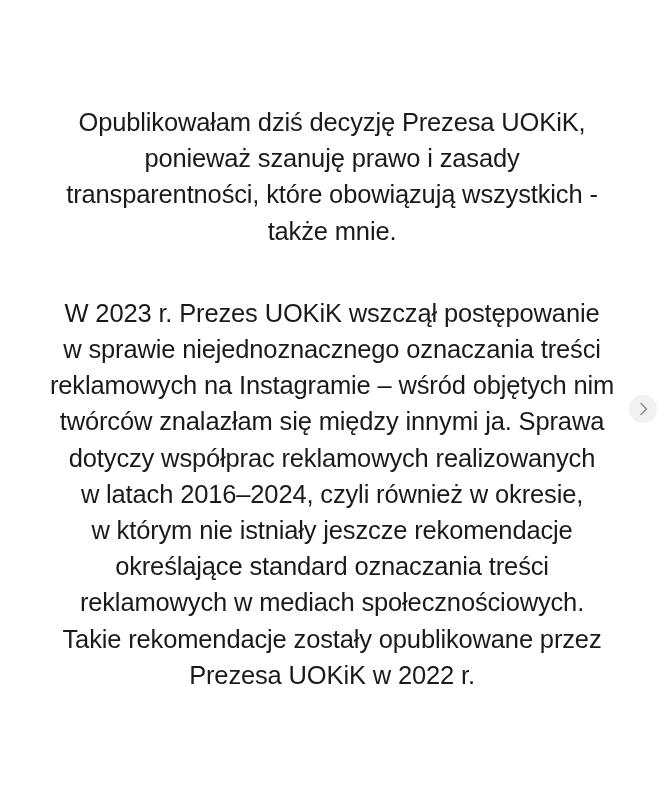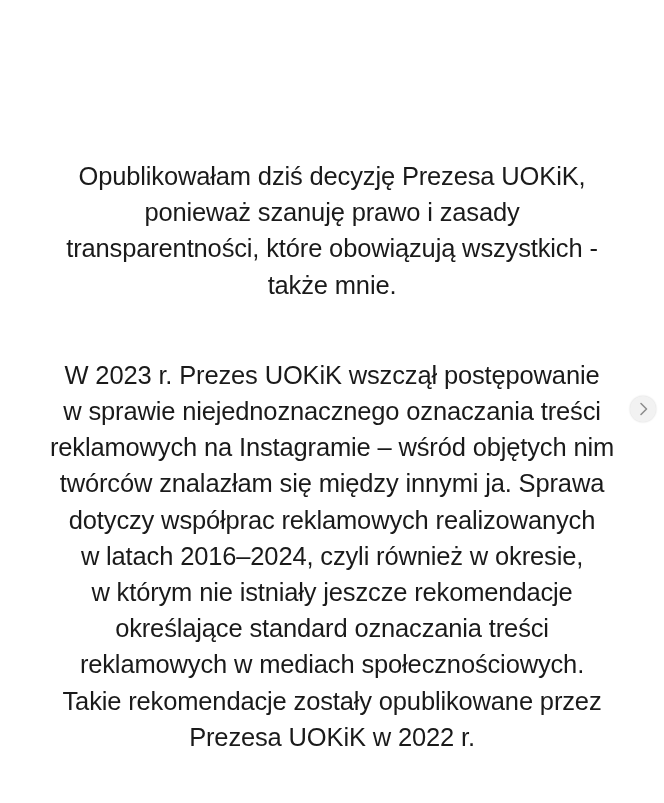--- a/index.html
+++ b/index.html
@@ -19,39 +19,38 @@
   .slide {
     width: 664px;
     height: 803px;
     box-sizing: border-box;
     padding: 104px 32px 40px 32px;
     display: flex;
     flex-direction: column;
     align-items: center;
     background: #ffffff;
     position: relative;
-    justify-content: flex-end;
   }
 
   .text-block {
     width: 100%;
     text-align: center;
     font-size: 25.5px;
     line-height: 1.42;
     letter-spacing: -0.15px;
     color: #1a1a1a;
     white-space: pre-line;
   }
 
   .para-1 {
     margin: 0 0 46px 0;
   }
 
   .para-2 {
-    margin: 8px;
+    margin: 0;
   }
 
   
   .next-chip {
     position: absolute;
     right: 8px;
     top: 396px;
     width: 26px;
     height: 26px;
     border-radius: 50%;

